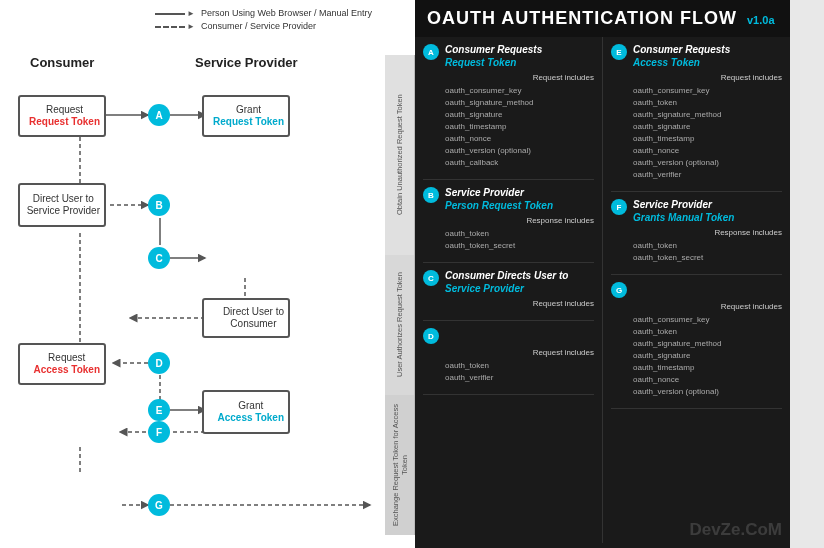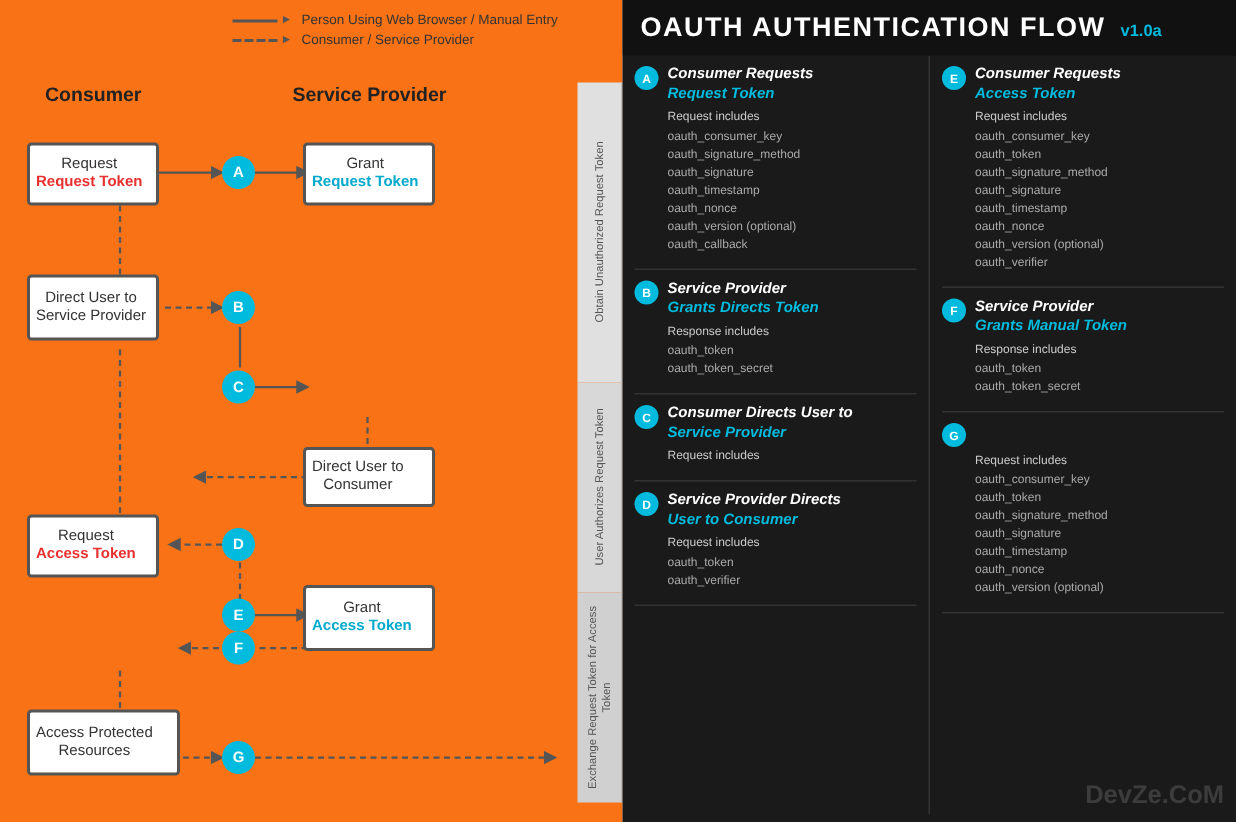--- a/index.html
+++ b/index.html
@@ -10,28 +10,28 @@
       background: #e8e8e8;
       overflow: hidden;
       display: flex;
       flex-direction: row;
     }
 
     
     .diagram-area {
       width: 415px;
       height: 548px;
-      background: #f97316;
+      background: #ffffff;
       position: relative;
       flex-shrink: 0;
     }
 
     
     .info-area {
-      width: 409px;
+      width: 375px;
       height: 548px;
       background: #1a1a1a;
       color: #ccc;
       overflow: hidden;
       position: relative;
     }
 
     
     .legend {
       position: absolute;
@@ -121,21 +121,21 @@
     .box {
       position: absolute;
       border: 2px solid #555;
       background: white;
       border-radius: 3px;
       font-size: 10px;
       color: #333;
       text-align: center;
       display: flex;
       align-items: center;
-      justify-content: flex-start;
+      justify-content: flex-end;
       padding: 4px;
       line-height: 1.2;
     }
     .box .red { color: #e83030; font-weight: bold; }
     .box .cyan { color: #00aacc; font-weight: bold; }
 
     
     .node {
       position: absolute;
       width: 22px;
@@ -245,20 +245,21 @@
     .info-body {
       font-size: 8px;
       color: #aaa;
       line-height: 1.5;
       padding-left: 22px;
     }
     .info-body .label {
       color: #ccc;
       font-size: 8px;
       margin-bottom: 1px;
+      text-align: right;
     }
 
     .divider {
       border: none;
       border-top: 1px solid #333;
       margin: 6px 0;
     }
 
     
     .watermark {
@@ -377,26 +378,20 @@
       </div>
   </div>
 
   <div class="box" style="left:202px;top:390px;width:88px;height:44px;">
     <div>
         <div>Grant</div>
         <div class="cyan">Access Token</div>
       </div>
   </div>
 
-  <div class="box" style="left:18px;top:473px;width:102px;height:44px;">
-    <div>
-        <div>Access Protected</div>
-        <div>Resources</div>
-      </div>
-  </div>
 
   <div class="node" style="left:148px;top:104px;">A</div>
   <div class="node" style="left:148px;top:194px;">B</div>
   <div class="node" style="left:148px;top:247px;">C</div>
   <div class="node" style="left:148px;top:352px;">D</div>
   <div class="node" style="left:148px;top:399px;">E</div>
   <div class="node" style="left:148px;top:421px;">F</div>
   <div class="node" style="left:148px;top:494px;">G</div>
 
 </div>
@@ -423,21 +418,21 @@
             <div>oauth_timestamp</div>
             <div>oauth_nonce</div>
             <div>oauth_version (optional)</div>
             <div>oauth_callback</div>
           </div>
         </div>
         <hr class="divider">
         <div class="info-section">
           <div class="info-section-header">
             <div class="info-badge">B</div>
-            <div class="info-title">Service Provider<br><span class="highlight">Grants Directs Token</span></div>
+            <div class="info-title">Service Provider<br><span class="highlight">Person Request Token</span></div>
           </div>
           <div class="info-body">
             <div class="label">Response includes</div>
             <div>oauth_token</div>
             <div>oauth_token_secret</div>
           </div>
         </div>
         <hr class="divider">
         <div class="info-section">
           <div class="info-section-header">
@@ -445,21 +440,20 @@
             <div class="info-title">Consumer Directs User to<br><span class="highlight">Service Provider</span></div>
           </div>
           <div class="info-body">
             <div class="label">Request includes</div>
           </div>
         </div>
         <hr class="divider">
         <div class="info-section">
           <div class="info-section-header">
             <div class="info-badge">D</div>
-            <div class="info-title">Service Provider Directs<br><span class="highlight">User to Consumer</span></div>
           </div>
           <div class="info-body">
             <div class="label">Request includes</div>
             <div>oauth_token</div>
             <div>oauth_verifier</div>
           </div>
         </div>
         <hr class="divider">
       </div>
 

